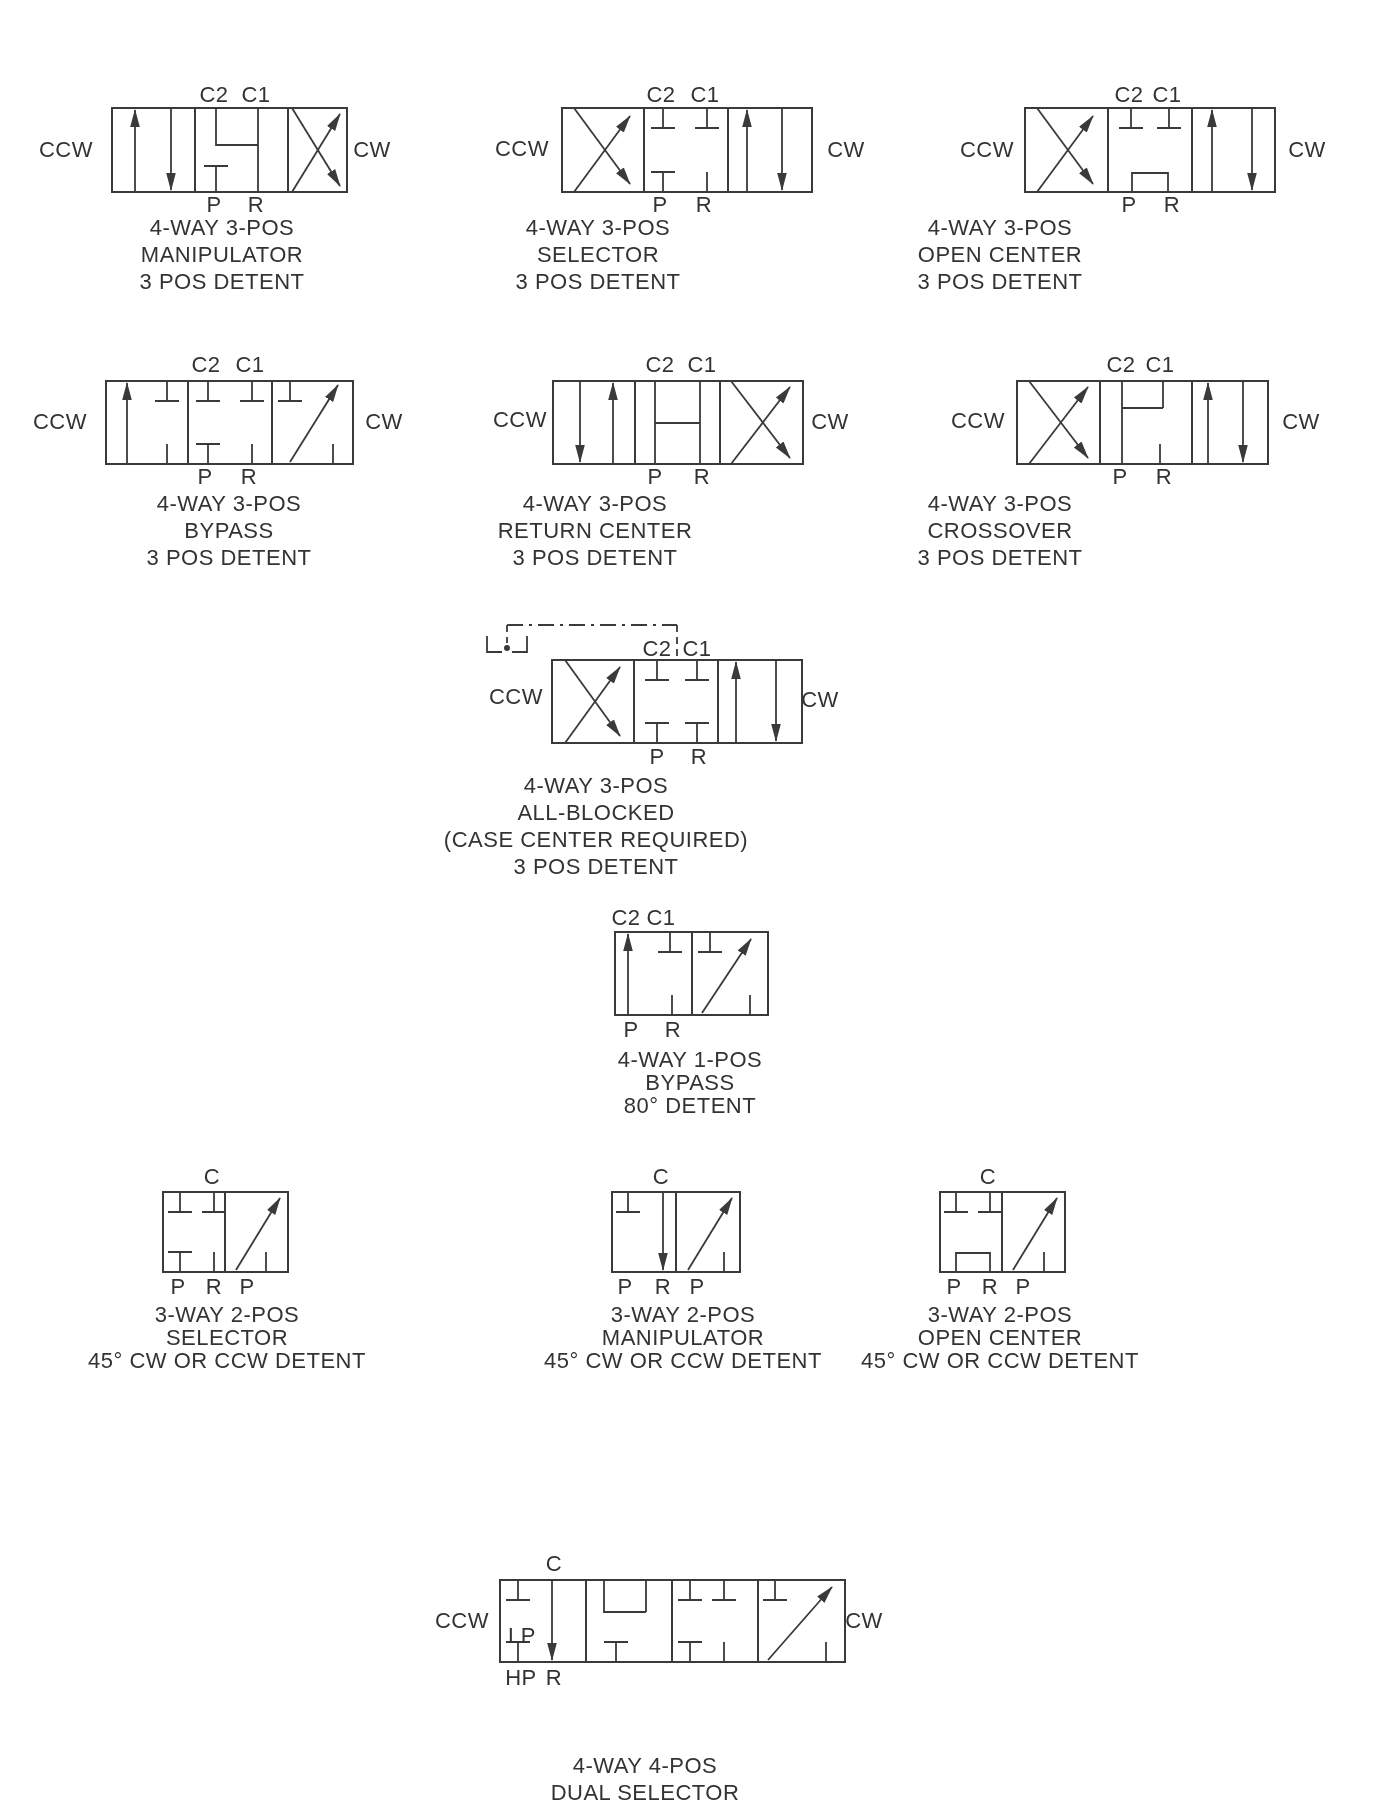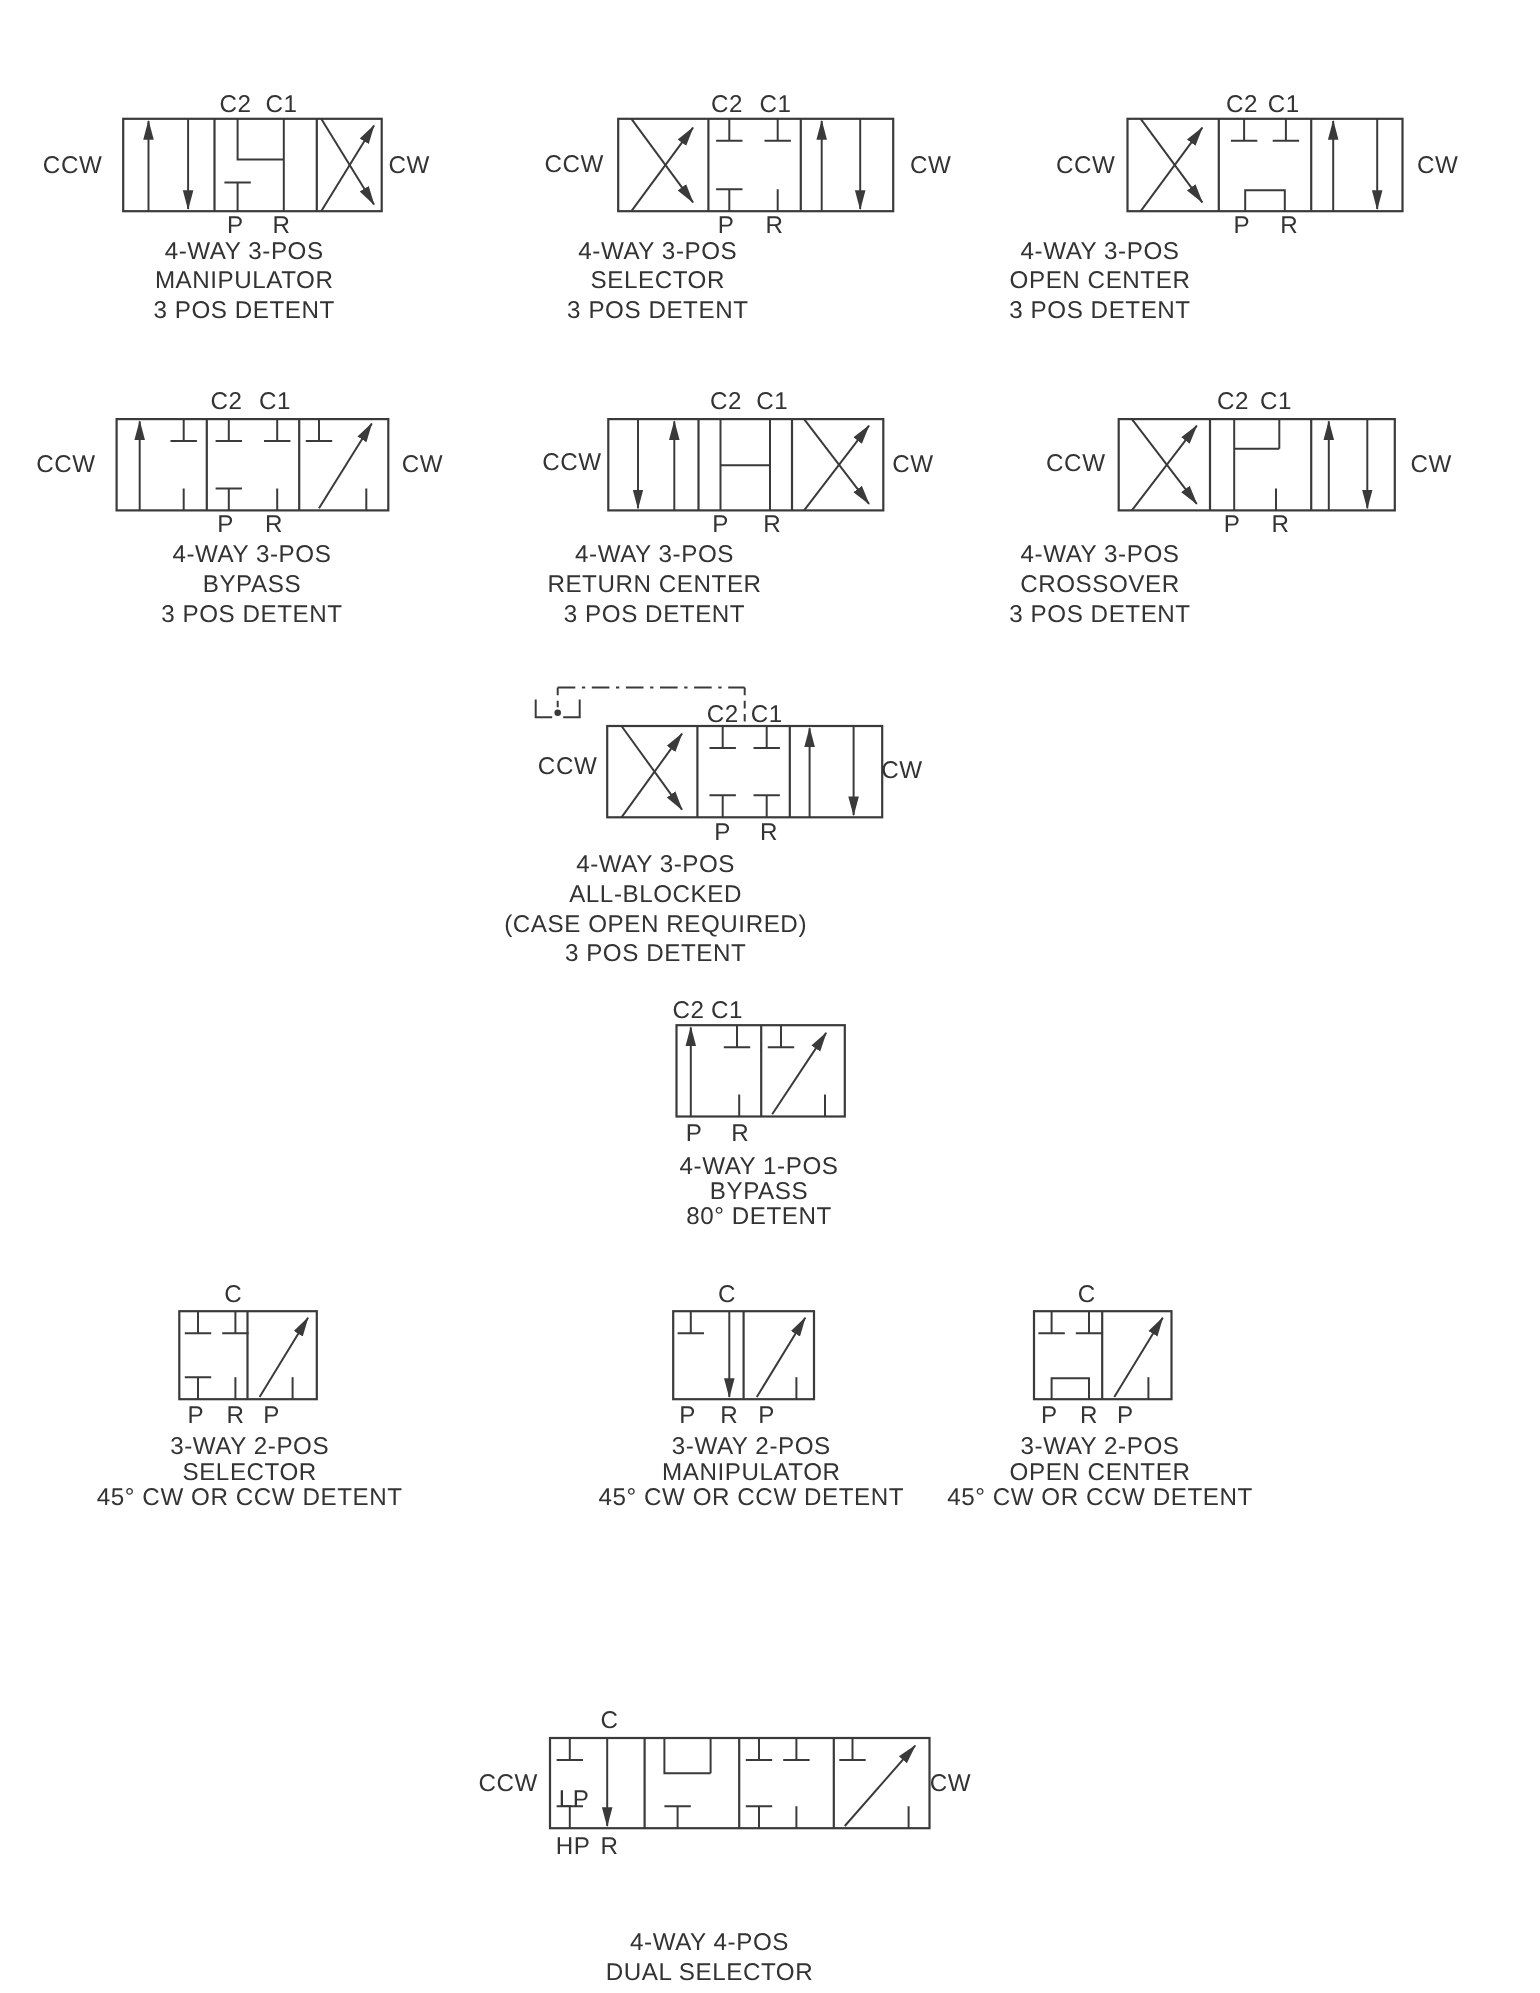--- a/index.html
+++ b/index.html
@@ -235,21 +235,21 @@
 
 <span class="lbl" style="left:657px;top:649px">C2</span>
 <span class="lbl" style="left:697px;top:649px">C1</span>
 <span class="lbl" style="left:516px;top:697px">CCW</span>
 <span class="lbl" style="left:820px;top:700px">CW</span>
 <span class="lbl" style="left:657px;top:757px">P</span>
 <span class="lbl" style="left:699px;top:757px">R</span>
 <div class="caption" style="left:596px;top:772px">
   <div>4-WAY 3-POS</div>
   <div>ALL-BLOCKED</div>
-  <div>(CASE OPEN REQUIRED)</div>
+  <div>(CASE CENTER REQUIRED)</div>
   <div>3 POS DETENT</div>
 </div>
 
 <span class="lbl" style="left:626px;top:918px">C2</span>
 <span class="lbl" style="left:661px;top:918px">C1</span>
 <span class="lbl" style="left:631px;top:1030px">P</span>
 <span class="lbl" style="left:673px;top:1030px">R</span>
 <div class="caption tight" style="left:690px;top:1048px">
   <div>4-WAY 1-POS</div>
   <div>BYPASS</div>

